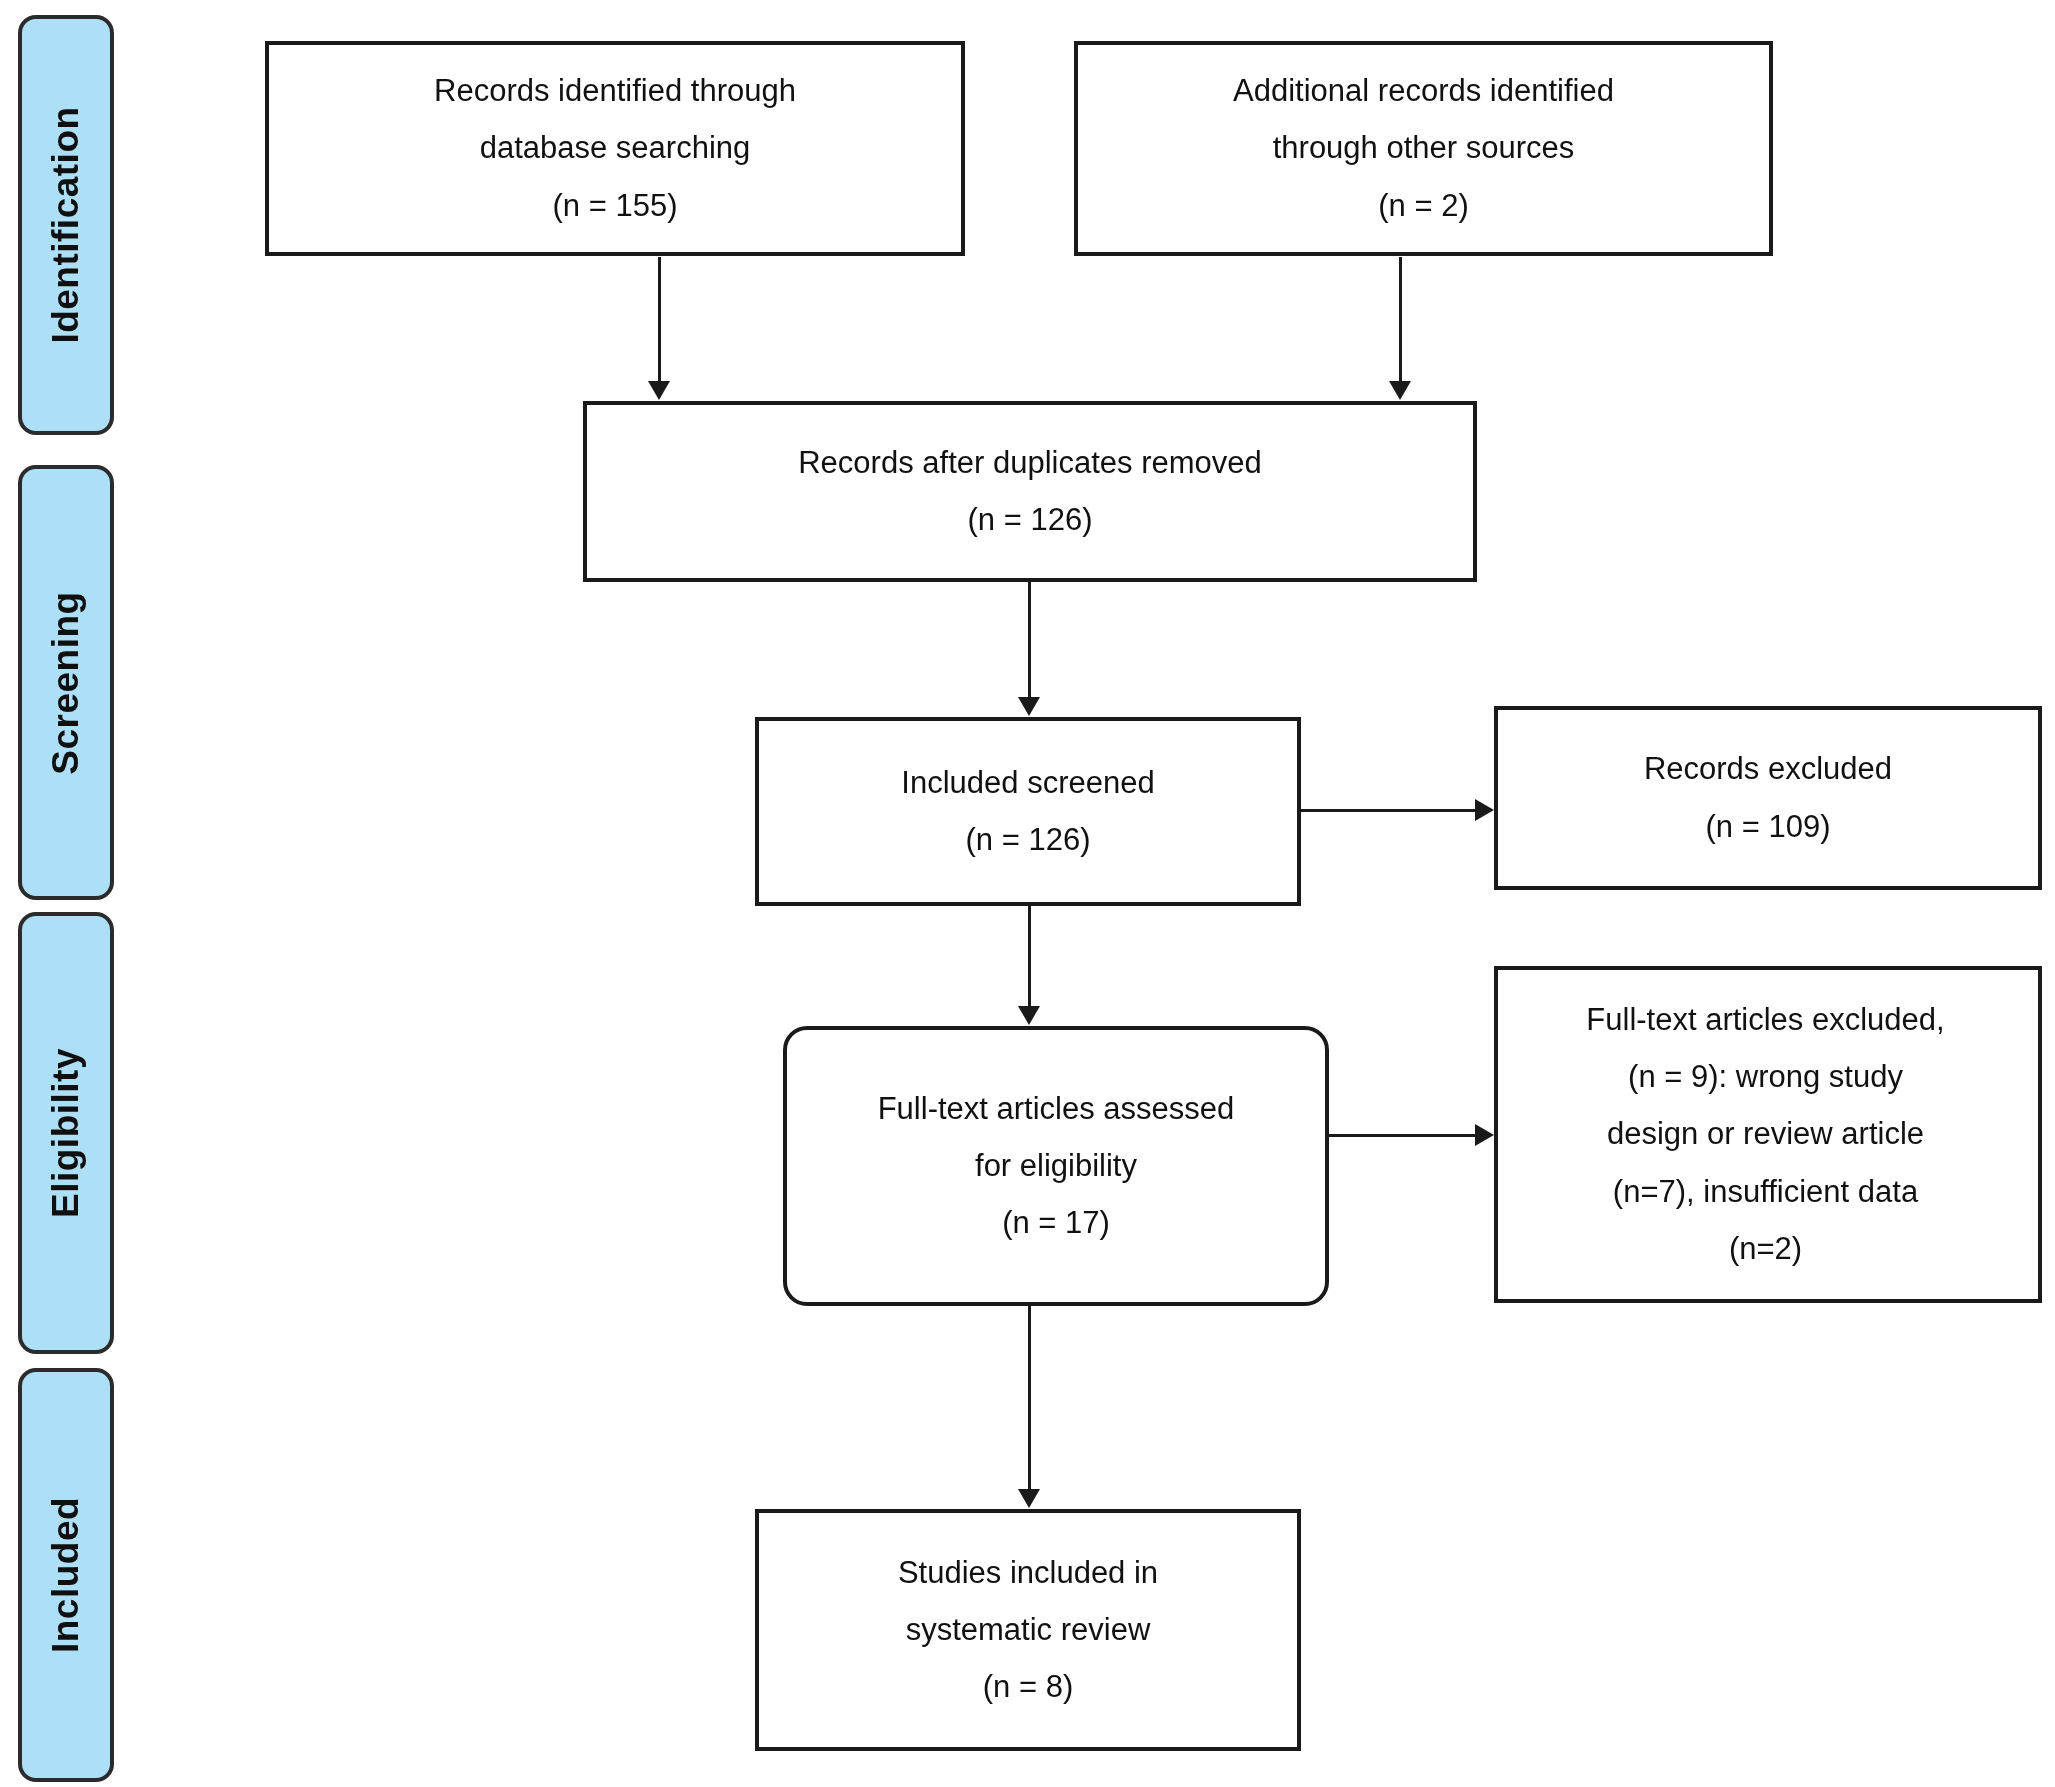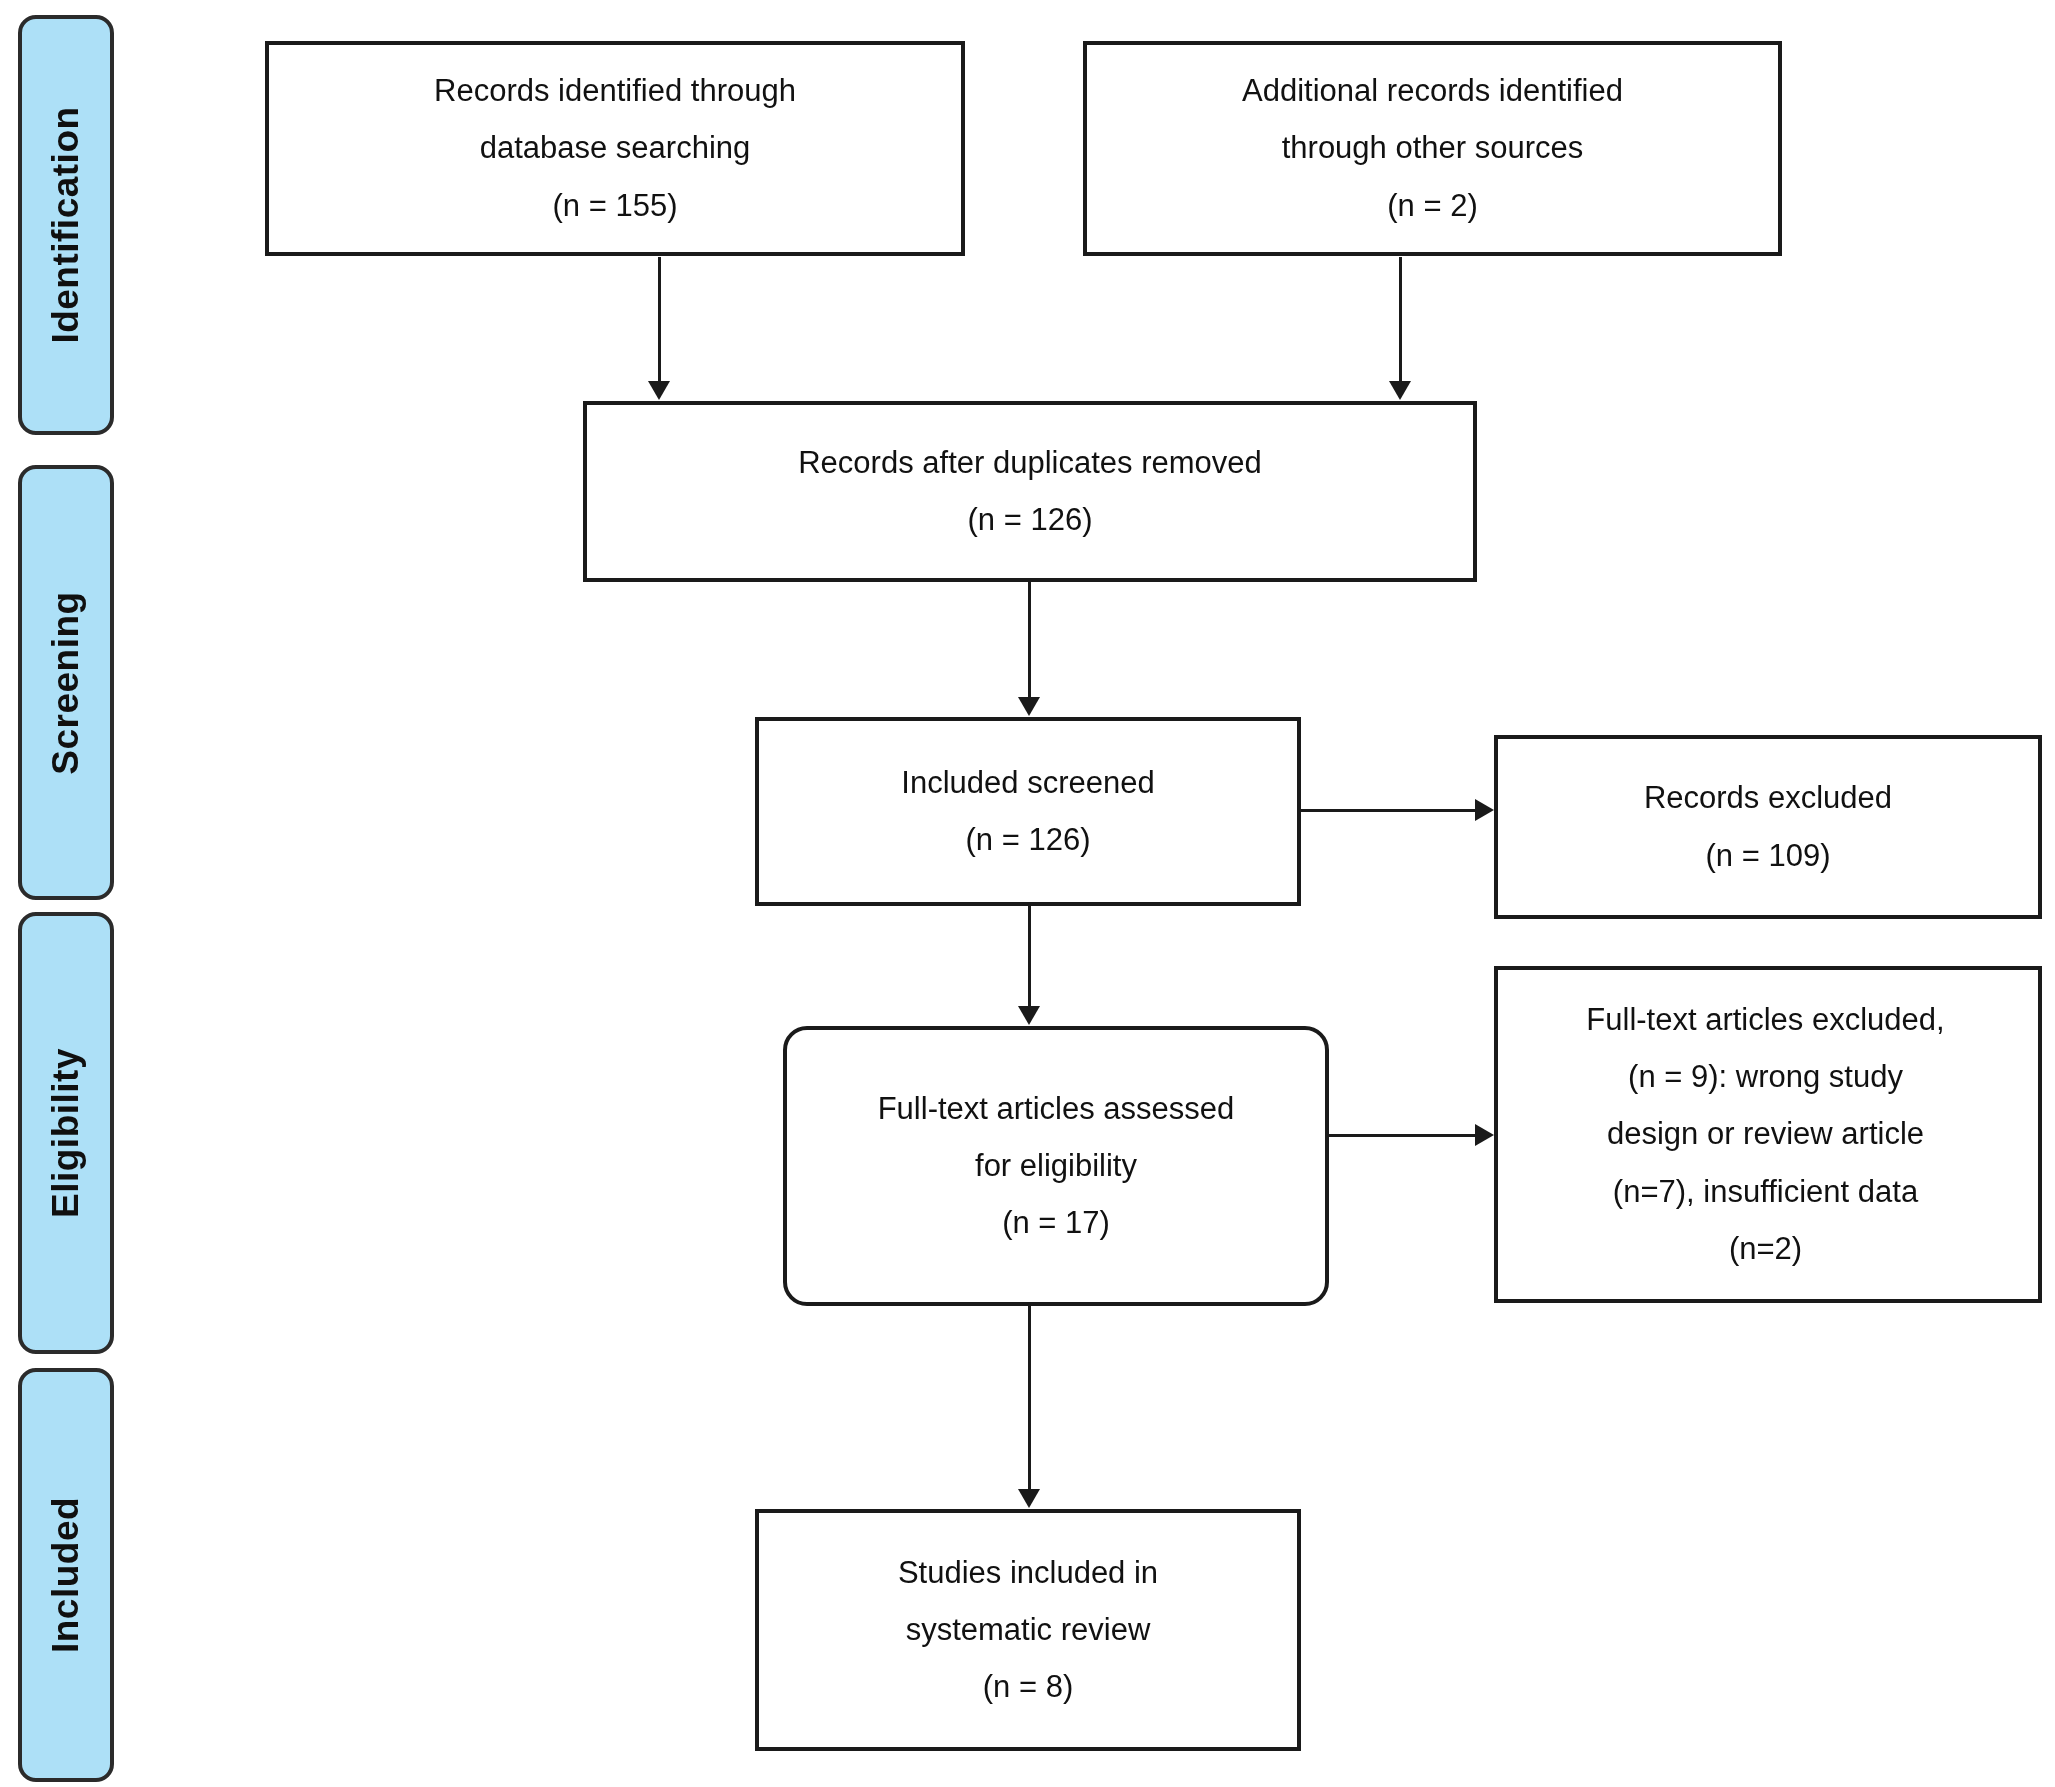--- a/index.html
+++ b/index.html
@@ -62,24 +62,24 @@
   .flow-box .line {
     font-size: 31px;
     line-height: 1.55;
     color: #111111;
     text-align: center;
     white-space: nowrap;
     font-family: "Liberation Sans", sans-serif;
   }
 
   #box-db-search   { left: 265px;  top: 41px;   width: 700px; height: 215px; }
-  #box-other-src   { left: 1074px; top: 41px;   width: 699px; height: 215px; margin-left: 9px; }
+  #box-other-src   { left: 1074px; top: 41px;   width: 699px; height: 215px; }
   #box-dupes       { left: 583px; top: 401px;  width: 894px; height: 181px; }
   #box-screened    { left: 755px; top: 717px; width: 546px; height: 189px; }
-  #box-rec-excl    { left: 1494px; top: 735px; width: 548px; height: 184px; }
+  #box-rec-excl    { left: 1494px; top: 706px; width: 548px; height: 184px; }
   #box-fulltext    { left: 783px; top: 1026px; width: 546px; height: 280px; border-radius: 24px; }
   #box-ft-excl     { left: 1494px; top: 966px; width: 548px; height: 337px; padding-left: 8px; }
   #box-included    { left: 755px; top: 1509px; width: 546px; height: 242px; }
 
   
   .conn {
     position: absolute;
     pointer-events: none;
   }
   .v-line {

